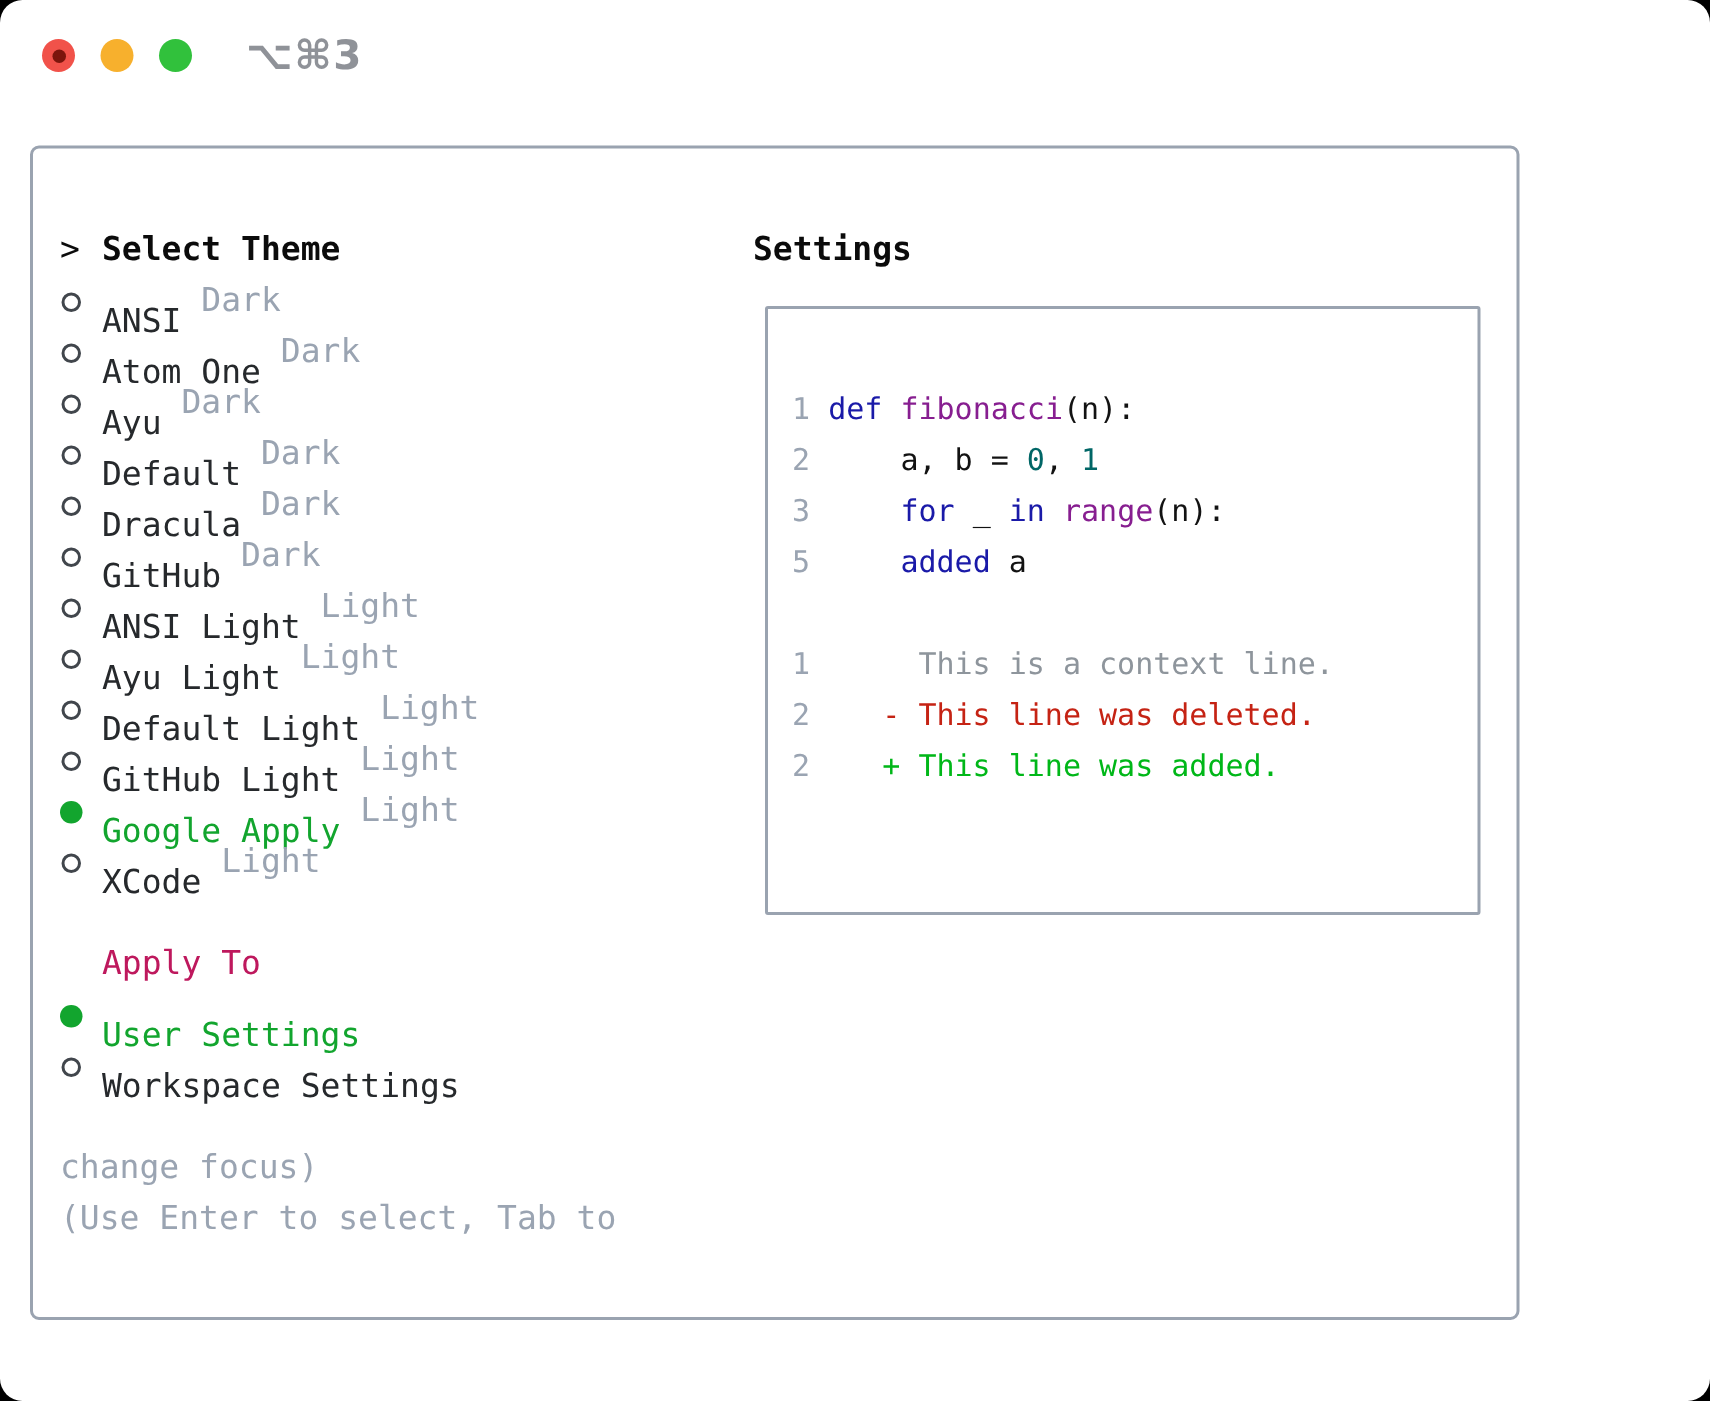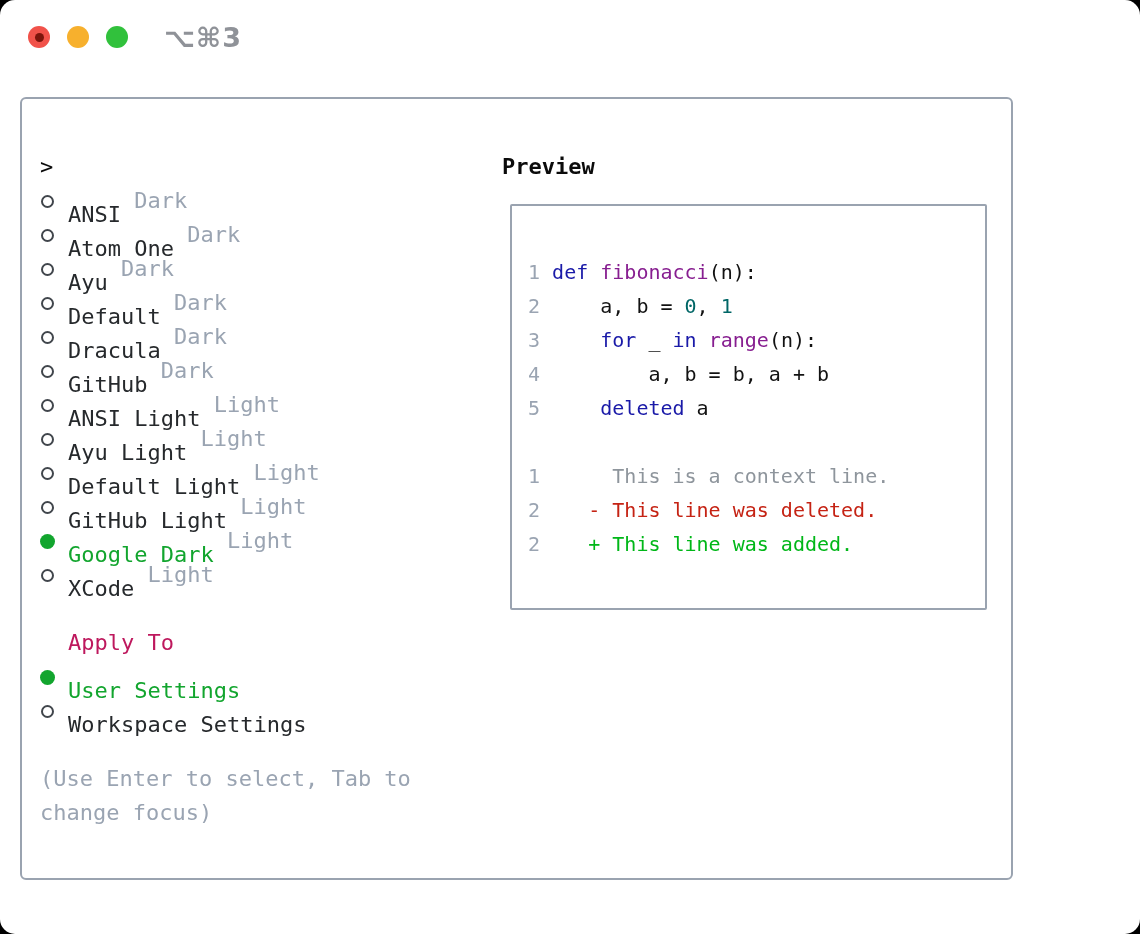--- a/index.html
+++ b/index.html
@@ -63,51 +63,50 @@
     <div class="light red"></div>
     <div class="light yellow"></div>
     <div class="light green"></div>
     <div class="shortcut">⌥⌘3</div>
   </div>
 
   <div class="panel">
 
     <div class="option-list" id="option-list">
 
-    <div class="row"><span class="marker"><span class="caret">&gt;</span></span></div>
+    <div class="row"><span class="marker"><span class="caret">&gt;</span></span><span class="hdr">Select Theme</span></div>
         <div class="row"><span class="marker"><span class="radio"></span></span><span class="tname">ANSI</span><span class="variant">Dark</span></div>
         <div class="row"><span class="marker"><span class="radio"></span></span><span class="tname">Atom One</span><span class="variant">Dark</span></div>
         <div class="row"><span class="marker"><span class="radio"></span></span><span class="tname">Ayu</span><span class="variant">Dark</span></div>
         <div class="row"><span class="marker"><span class="radio"></span></span><span class="tname">Default</span><span class="variant">Dark</span></div>
         <div class="row"><span class="marker"><span class="radio"></span></span><span class="tname">Dracula</span><span class="variant">Dark</span></div>
         <div class="row"><span class="marker"><span class="radio"></span></span><span class="tname">GitHub</span><span class="variant">Dark</span></div>
         <div class="row"><span class="marker"><span class="radio"></span></span><span class="tname">ANSI Light</span><span class="variant">Light</span></div>
         <div class="row"><span class="marker"><span class="radio"></span></span><span class="tname">Ayu Light</span><span class="variant">Light</span></div>
         <div class="row"><span class="marker"><span class="radio"></span></span><span class="tname">Default Light</span><span class="variant">Light</span></div>
         <div class="row"><span class="marker"><span class="radio"></span></span><span class="tname">GitHub Light</span><span class="variant">Light</span></div>
-        <div class="row"><span class="marker"><span class="radio sel"></span></span><span class="tname sel">Google Dark</span><span class="variant">Light</span></div>
+        <div class="row"><span class="marker"><span class="radio sel"></span></span><span class="tname sel">Google Apply</span><span class="variant">Light</span></div>
         <div class="row"><span class="marker"><span class="radio"></span></span><span class="tname">XCode</span><span class="variant">Light</span></div>
         <div class="row"></div>
         <div class="row"><span class="marker"></span><span class="subhdr">Apply To</span></div>
         <div class="row"><span class="marker"><span class="radio sel"></span></span><span class="tname sel">User Settings</span></div>
         <div class="row"><span class="marker"><span class="radio"></span></span><span class="tname">Workspace Settings</span></div>
         <div class="row"></div>
+        <div class="row hint">change focus)</div>
         <div class="row hint">(Use Enter to select, Tab to</div>
-        <div class="row hint">change focus)</div>
       </div>
 
-    <div class="preview-label">Preview</div>
+    <div class="preview-label">Settings</div>
 
     <div class="preview-box" id="preview-box">
 
     <div class="pline"><span class="lnum">1</span><span class="pln"> </span><span class="kwd">def</span><span class="pln"> </span><span class="typ">fibonacci</span><span class="pln">(n):</span></div>
         <div class="pline"><span class="lnum">2</span><span class="pln">     a, b = </span><span class="lit">0</span><span class="pln">, </span><span class="lit">1</span></div>
         <div class="pline"><span class="lnum">3</span><span class="pln">     </span><span class="kwd">for</span><span class="pln"> _ </span><span class="kwd">in</span><span class="pln"> </span><span class="typ">range</span><span class="pln">(n):</span></div>
-        <div class="pline"><span class="lnum">4</span><span class="pln">         a, b = b, a + b</span></div>
-        <div class="pline"><span class="lnum">5</span><span class="pln">     </span><span class="kwd">deleted</span><span class="pln"> a</span></div>
+        <div class="pline"><span class="lnum">5</span><span class="pln">     </span><span class="kwd">added</span><span class="pln"> a</span></div>
         <div class="pline"><span class="lnum"></span></div>
         <div class="pline"><span class="lnum">1</span><span class="ctx">      This is a context line.</span></div>
         <div class="pline"><span class="lnum">2</span><span class="del">    - This line was deleted.</span></div>
         <div class="pline"><span class="lnum">2</span><span class="add">    + This line was added.</span></div>
       </div>
 
   </div>
 </div>
 
 </body></html>

